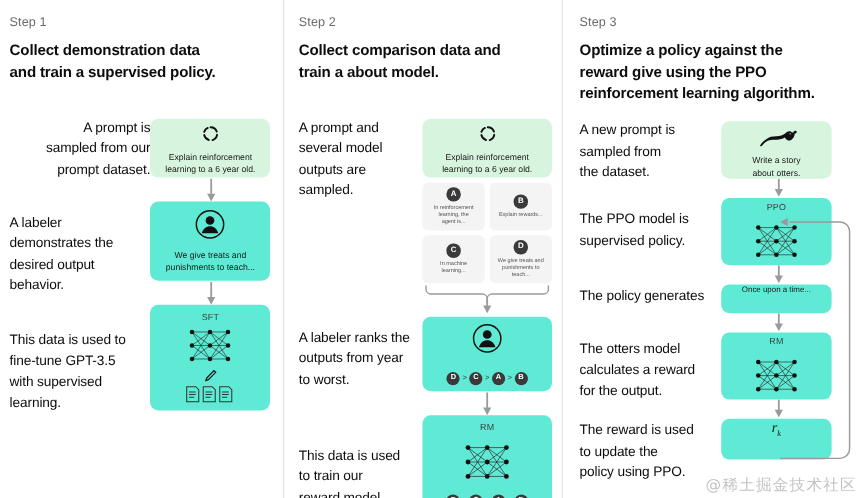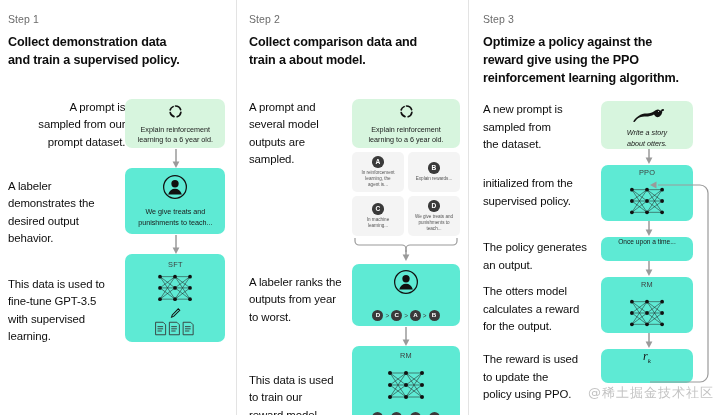--- a/index.html
+++ b/index.html
@@ -71,21 +71,21 @@
   }
   .opt-badge{
     width:11.5px;height:11.5px;border-radius:50%;background:#3a3a3a;color:#fff;
     font-size:6.6px;font-weight:bold;display:flex;align-items:center;justify-content:center;
     margin-bottom:2px;
   }
   .opt-text{font-size:4.6px;line-height:1.35;text-align:center;color:#555;padding:0 3px;}
 
   .brace{display:block;margin:0 auto;}
   .watermark{
-    position:absolute;right:6px;bottom:13px;
+    position:absolute;right:6px;bottom:2px;
     font-size:13px;color:rgba(120,120,120,.45);
     font-family:"DejaVu Sans",sans-serif;
     letter-spacing:1px;
     pointer-events:none;
   }
   .nn{display:block;margin:0 auto;}
   .docs{display:block;margin:1px auto 0 auto;}
   .loop{position:absolute;pointer-events:none;}
 </style>
 </head>
@@ -384,21 +384,21 @@
 
       <div class="row">
         <div style="width:118px;">
           <div class="caption">
             <div>A new prompt is</div>
               <div>sampled from</div>
               <div>the dataset.</div>
           </div>
         </div>
         <div style="width:96px;">
-          <div class="card card-green" style="width:92px;height:48px;padding:5px 0;font-style:italic;">
+          <div class="card card-green" style="width:92px;height:48px;padding:5px 0;">
             <span>
               <svg width="34" height="16" viewBox="0 0 68 32">
                 <path d="M60 9c-3-4-8-2-11 1-4 3-9 5-15 5-7 0-12 1-17 5-5 3-8 7-10 10-1 2 2 3 3 1 2-3 5-6 9-8 4-2 8-2 13-2 5 0 11-1 16-4 2 4 6 6 9 5 3-1 6-4 7-8 1-2 0-4-1-5z" fill="#111"></path>
                 <path d="M62 8c2-2 5-3 6-1 1 2-2 4-5 4z" fill="#111"></path>
                 <circle cx="57" cy="11" r="1" fill="#fff"></circle>
               </svg>
             </span>
             <div class="card-text" style="margin-top:2px;">
               <div>Write a story</div>
                 <div>about otters.</div>
@@ -407,21 +407,21 @@
           <svg class="arrow" width="10" height="16">
             <line x1="5" y1="0" x2="5" y2="9" stroke="#9a9a9a" stroke-width="1.5"></line>
             <polygon points="5,15 1.6,8.5 8.4,8.5" fill="#9a9a9a"></polygon>
           </svg>
         </div>
       </div>
 
       <div class="row">
         <div style="width:118px;padding-top:10px;">
           <div class="caption">
-              <div>initialized from the</div>
+            <div>The PPO model is</div>
               <div>supervised policy.</div>
           </div>
         </div>
         <div style="width:96px;">
           <div class="card card-grey" style="width:92px;height:56px;padding:3px 0;">
             <div class="card-tag">PPO</div>
             <svg class="nn" width="44" height="34" viewBox="0 0 92 72">
               <g stroke="#222" stroke-width="1.1" fill="none">
                 <path d="M14 12 L46 12 M14 12 L46 36 M14 12 L46 60 M14 36 L46 12 M14 36 L46 36 M14 36 L46 60 M14 60 L46 12 M14 60 L46 36 M14 60 L46 60"></path>
                 <path d="M46 12 L78 12 M46 12 L78 36 M46 12 L78 60 M46 36 L78 12 M46 36 L78 36 M46 36 L78 60 M46 60 L78 12 M46 60 L78 36 M46 60 L78 60"></path>
@@ -443,21 +443,20 @@
             <line x1="5" y1="0" x2="5" y2="9" stroke="#9a9a9a" stroke-width="1.5"></line>
             <polygon points="5,15 1.6,8.5 8.4,8.5" fill="#9a9a9a"></polygon>
           </svg>
         </div>
       </div>
 
       <div class="row">
         <div style="width:118px;padding-top:2px;">
           <div class="caption">
             <div>The policy generates</div>
-              <div>an output.</div>
           </div>
         </div>
         <div style="width:96px;">
           <div class="card card-grey" style="width:92px;height:24px;">
             <div class="card-text" style="font-size:6.6px;">Once upon a time...</div>
           </div>
           <svg class="arrow" width="10" height="16">
             <line x1="5" y1="0" x2="5" y2="9" stroke="#9a9a9a" stroke-width="1.5"></line>
             <polygon points="5,15 1.6,8.5 8.4,8.5" fill="#9a9a9a"></polygon>
           </svg>

